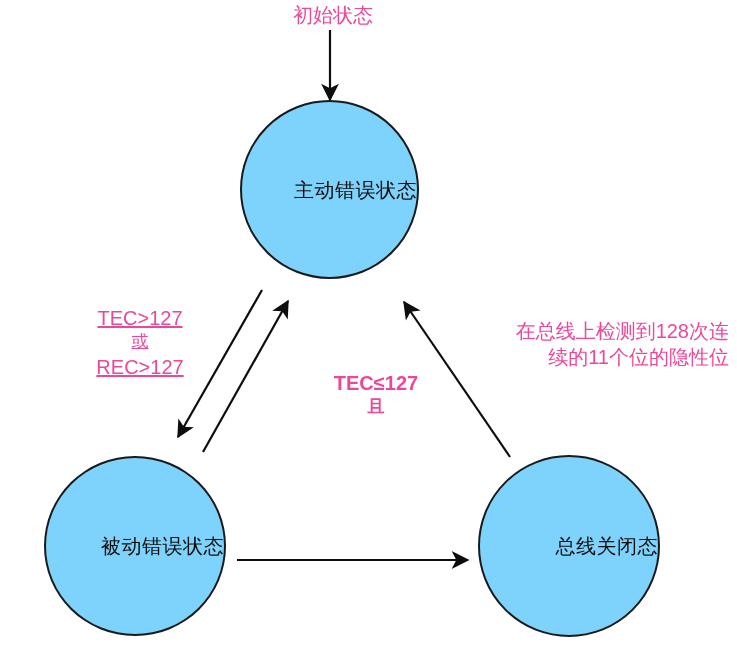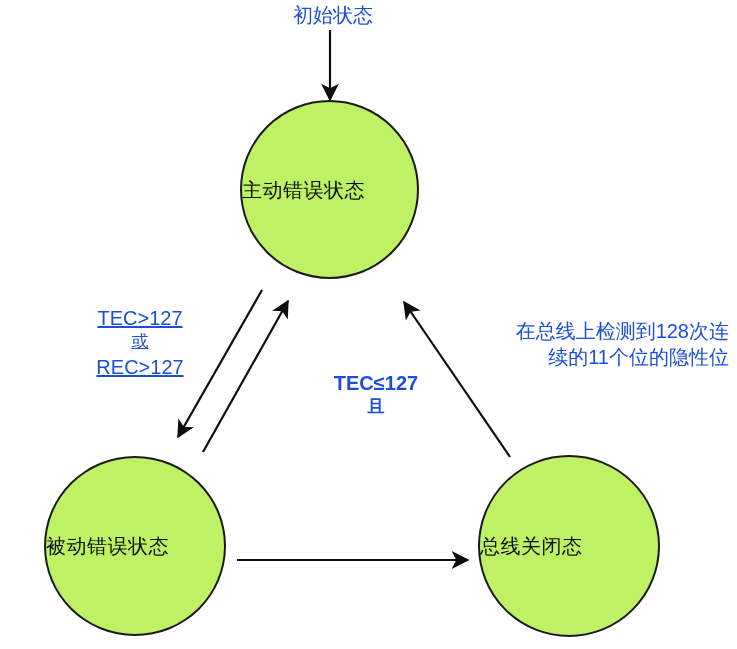--- a/index.html
+++ b/index.html
@@ -23,39 +23,39 @@
     position: absolute;
     left: 0;
     top: 0;
     width: 737px;
     height: 649px;
     pointer-events: none;
   }
   .state-node {
     position: absolute;
     border-radius: 50%;
-    background: #bef264;
+    background: #7dd3fc;
     border: 2.2px solid #1a1a1a;
     box-sizing: border-box;
     display: flex;
     align-items: center;
-    justify-content: flex-start;
+    justify-content: flex-end;
     text-align: center;
   }
   .state-label {
     font-size: 20px;
     letter-spacing: 0.5px;
     color: #0d0d0d;
     line-height: 1.1;
     white-space: nowrap;
   }
   .edge-label {
     position: absolute;
     font-size: 20px;
-    color: #1d4ed8;
+    color: #ec4899;
     line-height: 1.32;
     white-space: nowrap;
   }
   .edge-label.centered {
     text-align: center;
   }
   .edge-label.lefted {
     text-align: right;
   }
   .edge-label .conj {

